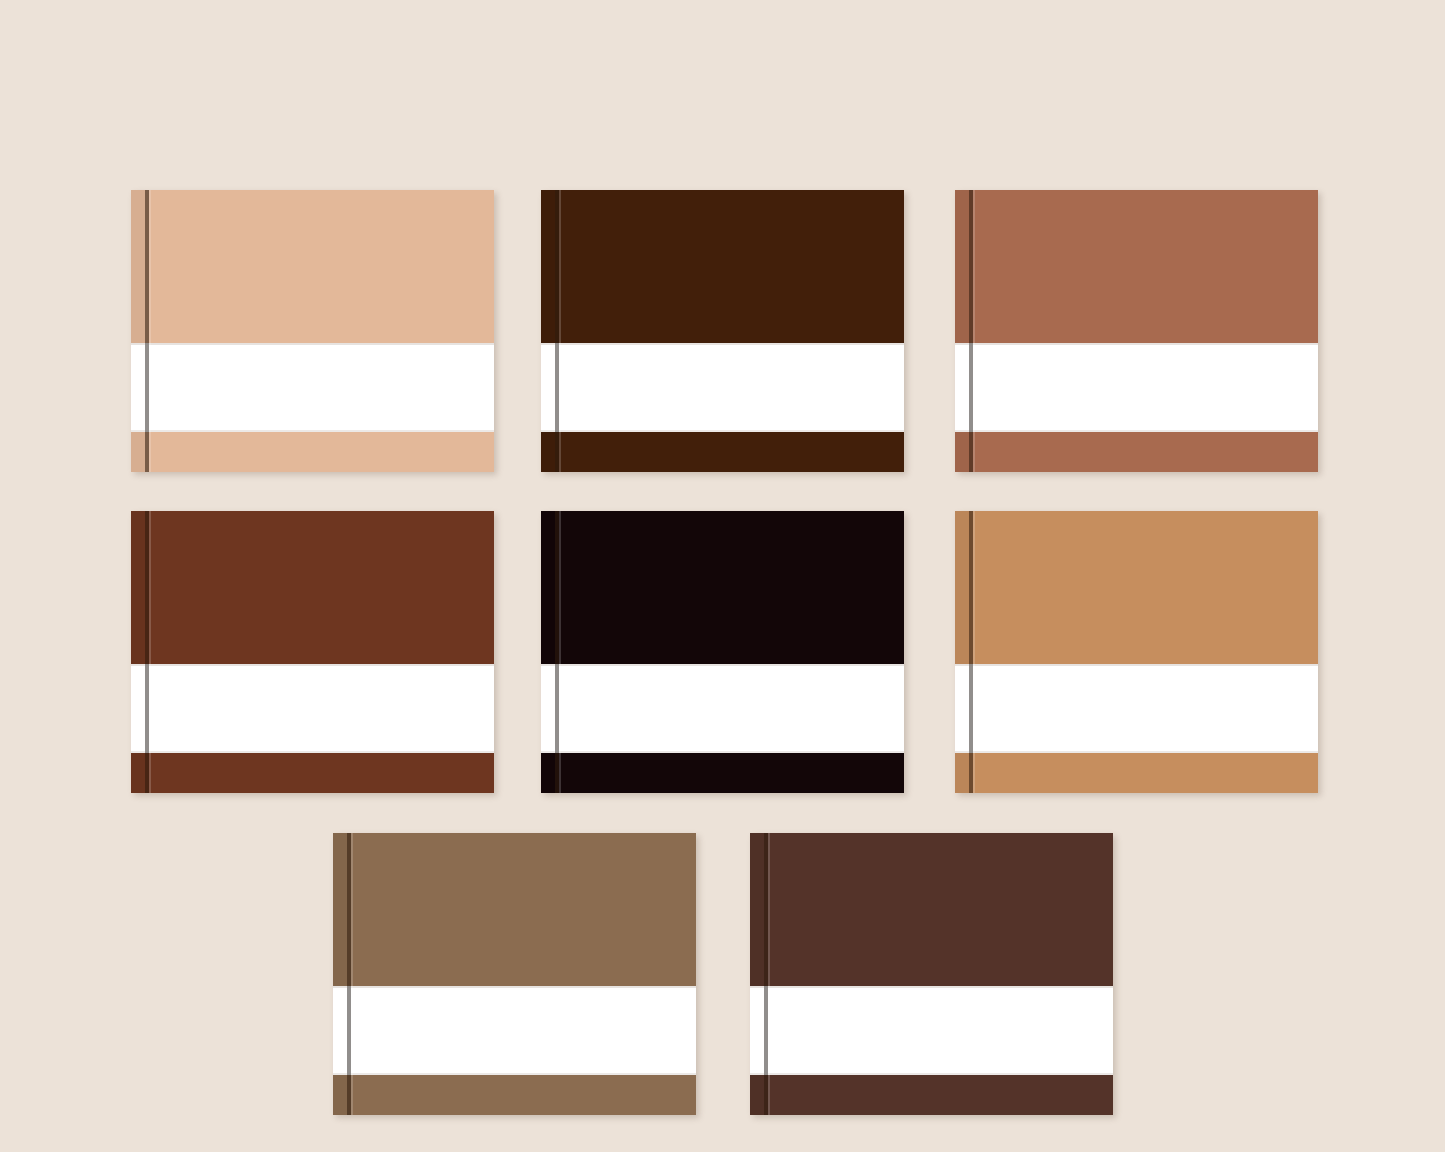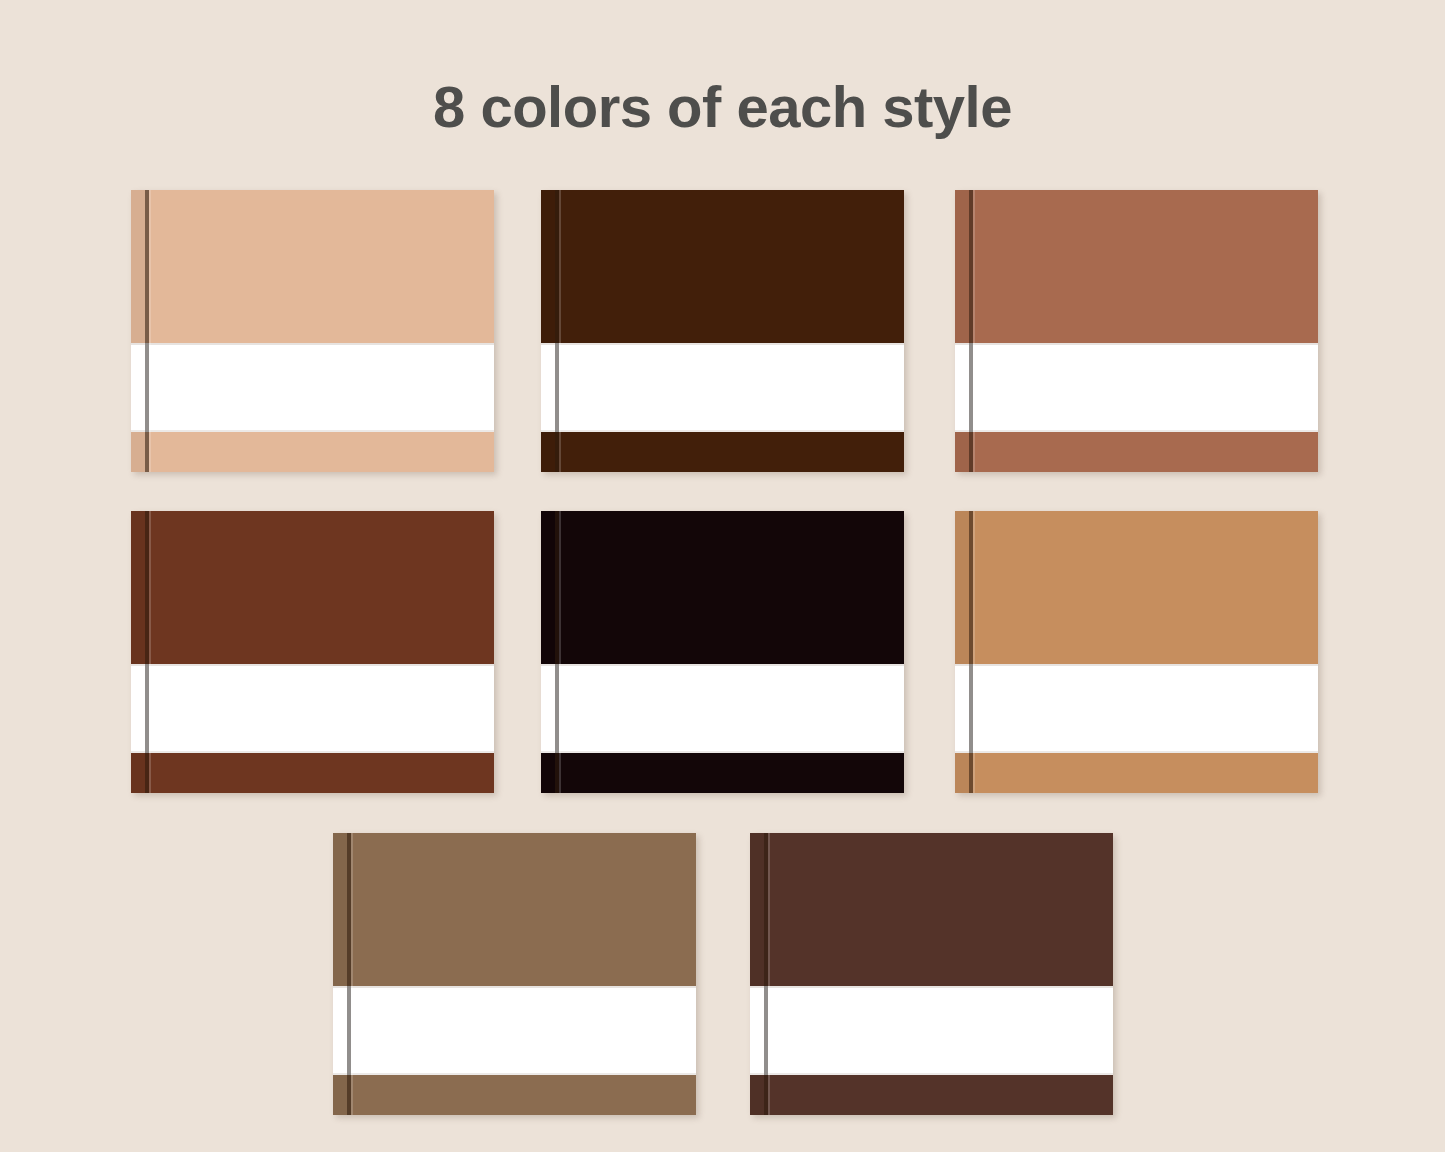--- a/index.html
+++ b/index.html
@@ -130,21 +130,20 @@
     width: 14px;
     height: 100%;
     background: rgba(0, 0, 0, 0.05);
   }
 </style>
 </head>
 <body>
 
 <div id="page" style="background: rgb(236, 226, 216);">
 
-  <div id="page-title" style="color: rgb(78, 78, 76);">8 colors of each style</div>
 
   <div class="card-grid">
       <div class="style-card" style="left: 131px; top: 190px; width: 363px; height: 282px;">
         <div class="card-cover" style="background: rgb(227, 184, 153);"></div>
         <div class="card-left-edge"></div>
         <div class="card-pages" style="background: rgb(255, 255, 255);">
           <div class="card-pages-shade"></div>
           <div class="card-pages-shade-bottom"></div>
         </div>
         <div class="card-spine"></div>

